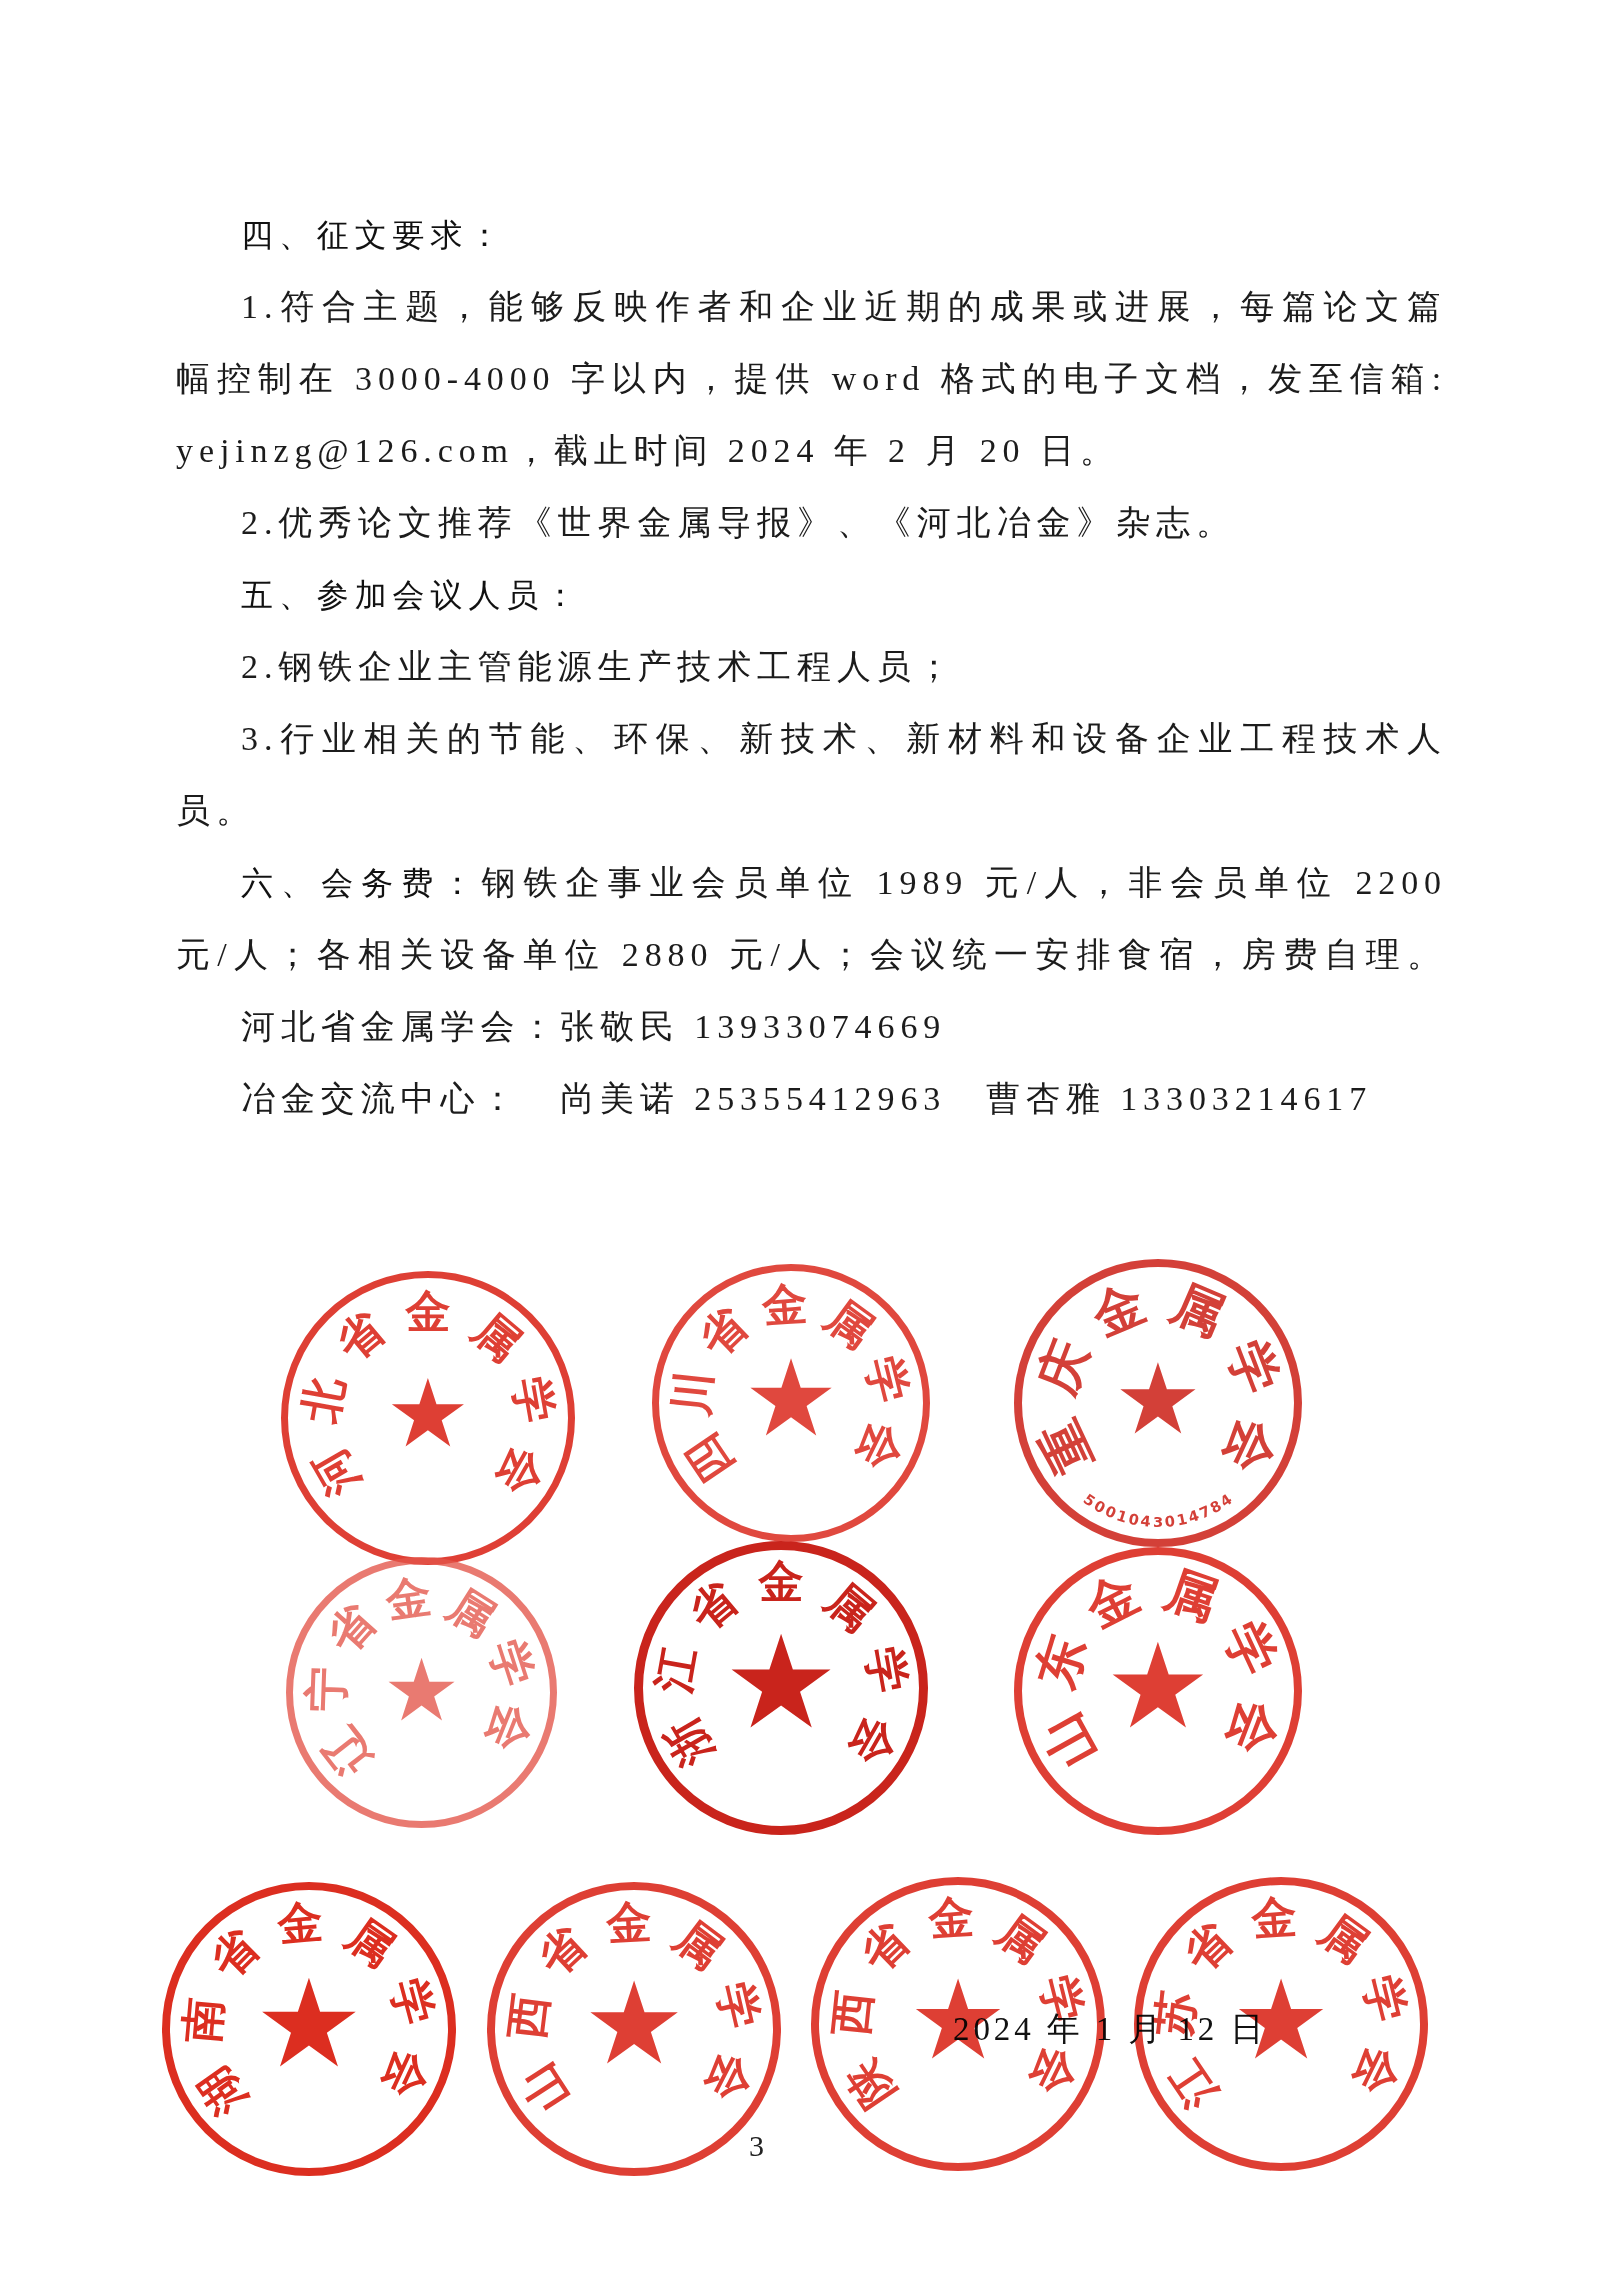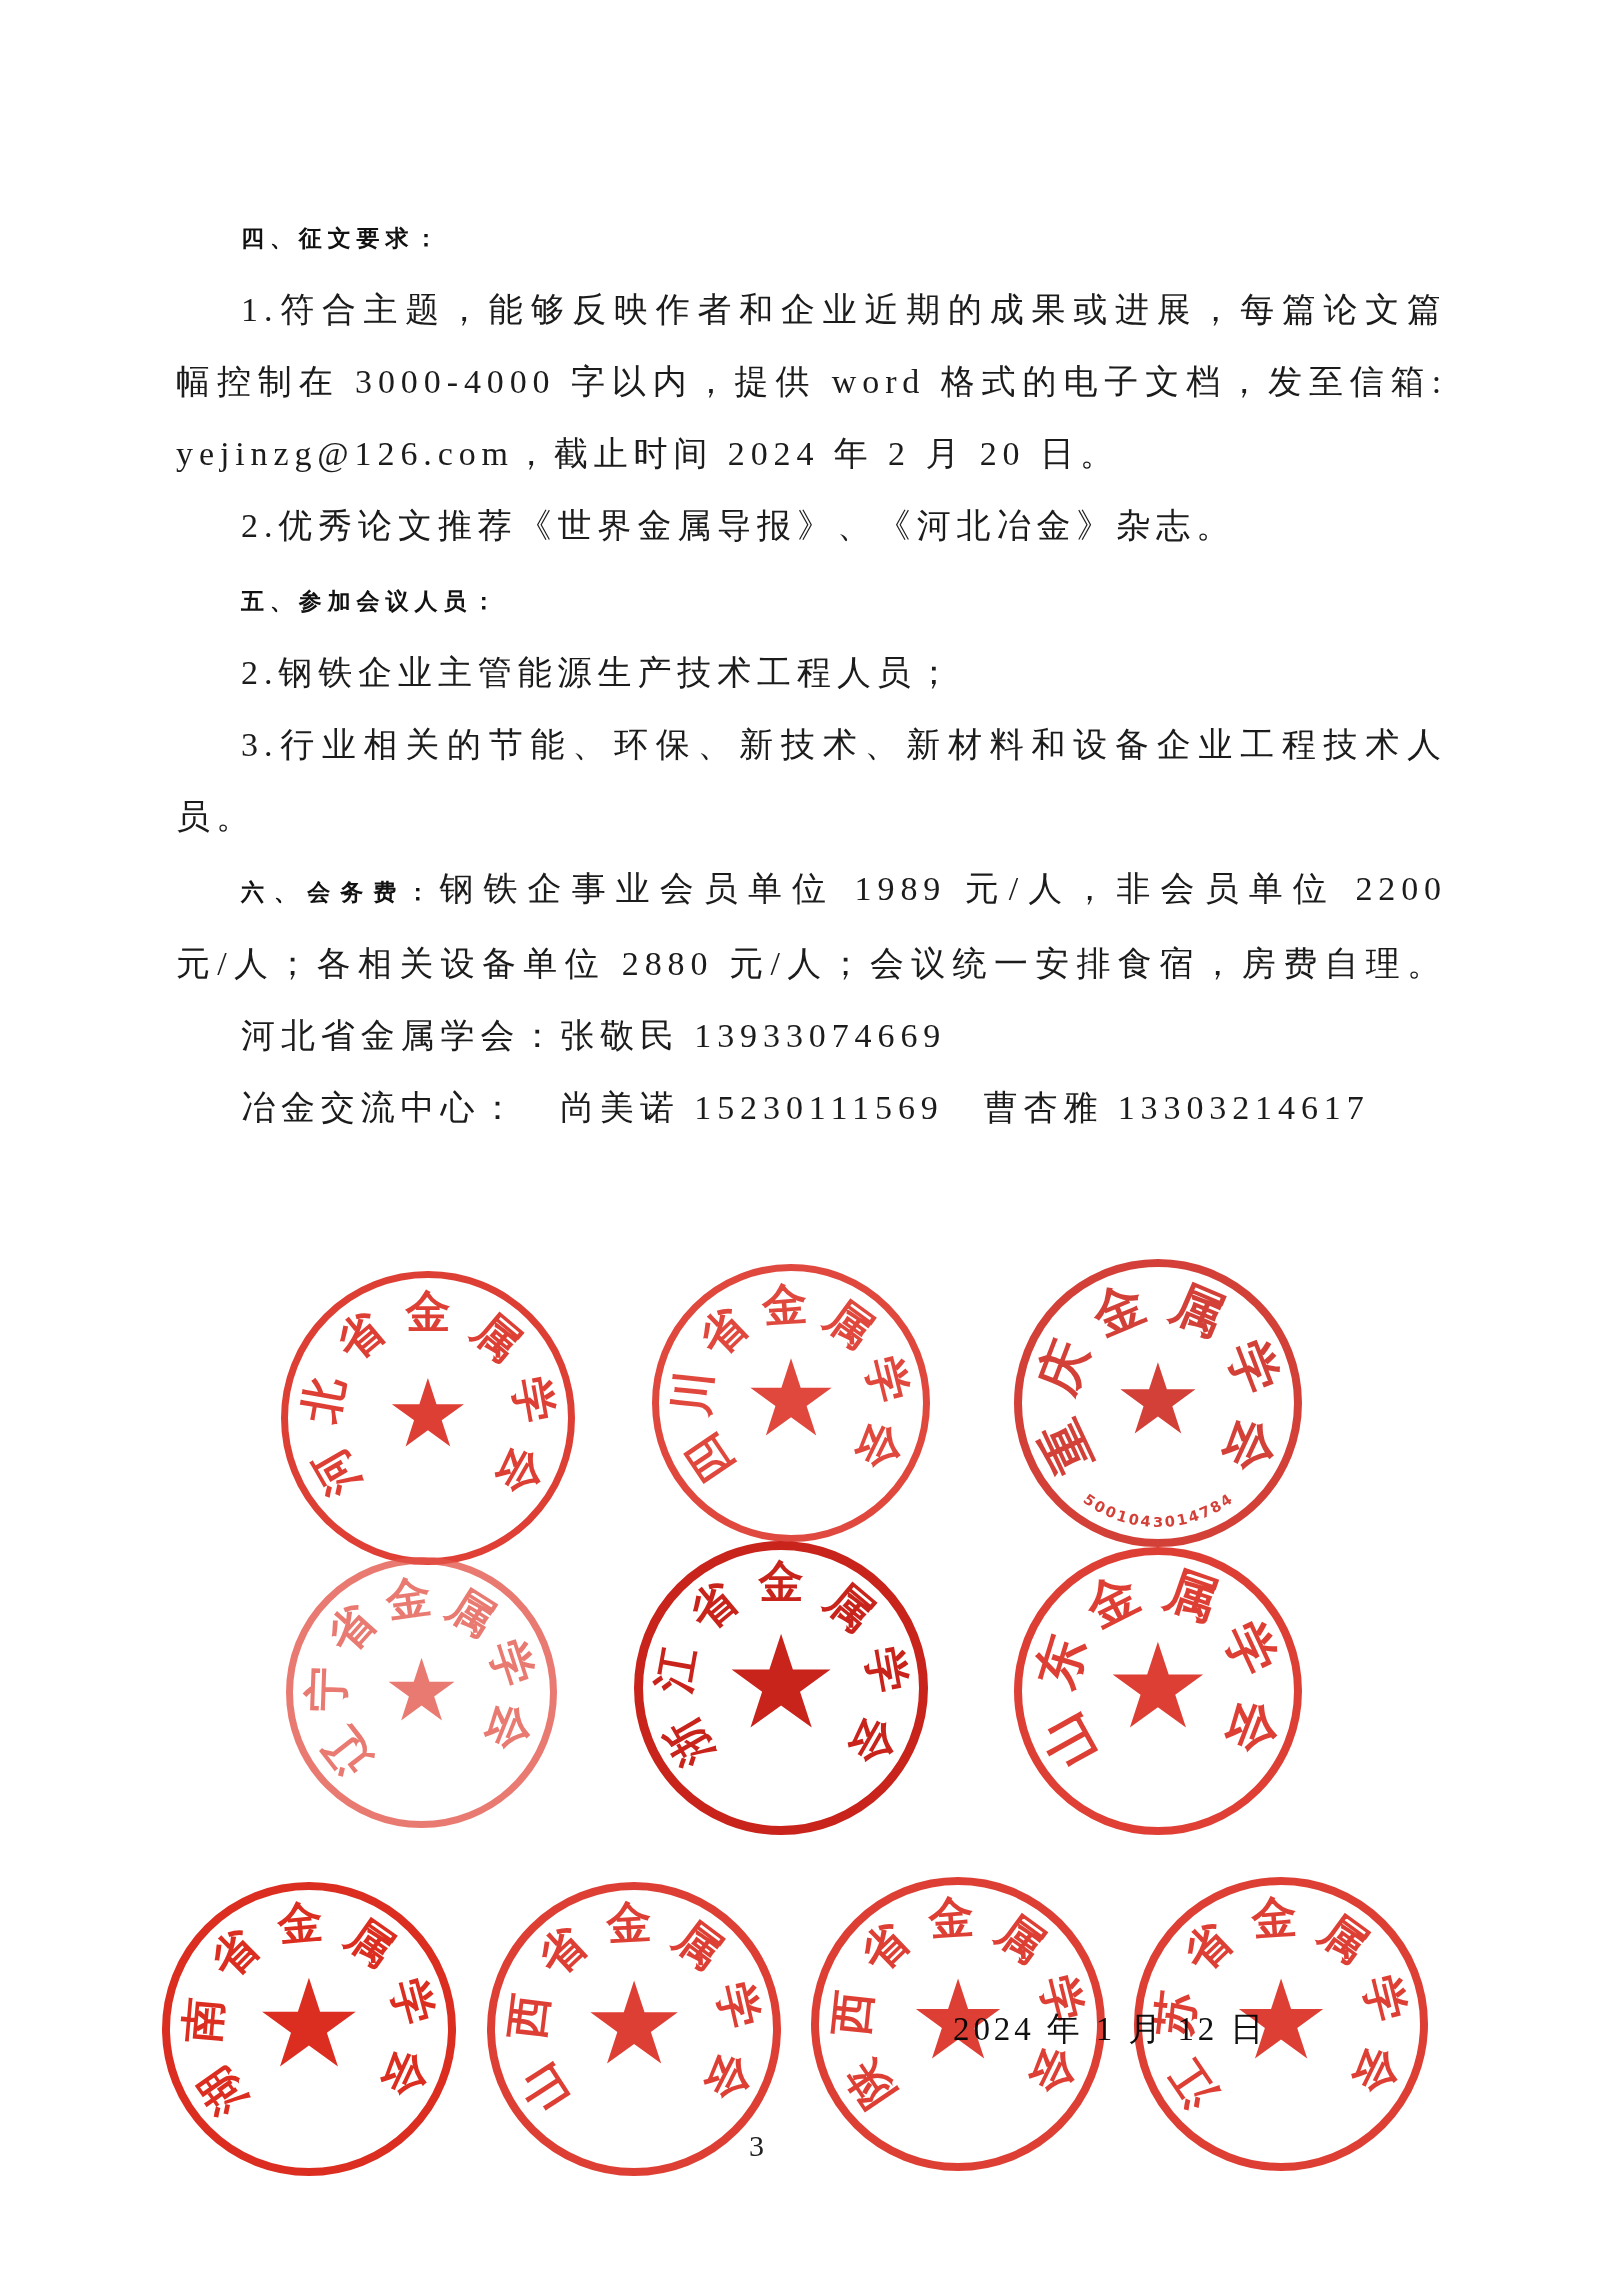--- a/index.html
+++ b/index.html
@@ -4,21 +4,21 @@
 <style>
   html,body{margin:0;padding:0;background:#ffffff;}
   body{width:1621px;height:2293px;position:relative;font-family:"Liberation Serif",serif;}
   .page{position:absolute;left:0;top:0;width:1621px;height:2293px;background:#ffffff;overflow:hidden;}
 
   
   #text-lines{position:absolute;left:176px;top:199px;width:1271px;}
   .line{line-height:72px;font-size:34px;color:#1c1c1c;letter-spacing:5.9px;white-space:nowrap;}
   .line.ind{padding-left:65px;}
   .line.jst{white-space:normal;text-align:justify;text-align-last:justify;}
-  .line .hd{font-family:"Liberation Sans",sans-serif;font-weight:700;font-size:23px;color:#111;}
+  .line .hd{font-family:"Liberation Sans",sans-serif;font-weight:400;font-size:32px;color:#111;}
   .line .bd{font-family:"Liberation Serif",serif;}
 
   
   .seal{position:absolute;border-radius:50%;box-sizing:border-box;}
   .seal .ring{position:absolute;left:0;top:0;right:0;bottom:0;}
   .seal .ch{position:absolute;left:50%;top:50%;width:55px;height:55px;margin:-27.4px 0 0 -27.4px;
             text-align:center;font-family:"Liberation Serif",serif;font-weight:600;line-height:55px;}
   .seal .star{position:absolute;left:50%;top:50%;transform:translate(-50%,-54%);
             font-family:"DejaVu Sans",sans-serif;line-height:1;}
   .seal .sd{position:absolute;left:50%;top:50%;width:17.6px;height:17.6px;margin:-8.8px 0 0 -8.8px;
@@ -40,21 +40,21 @@
       <div class="line jst"><span class="bd">幅控制在 3000-4000 字以内，提供 word 格式的电子文档，发至信箱:</span></div>
       <div class="line"><span class="bd">yejinzg@126.com，截止时间 2024 年 2 月 20 日。</span></div>
       <div class="line ind"><span class="bd">2.优秀论文推荐《世界金属导报》、《河北冶金》杂志。</span></div>
       <div class="line ind"><span class="hd">五、参加会议人员：</span></div>
       <div class="line ind"><span class="bd">2.钢铁企业主管能源生产技术工程人员；</span></div>
       <div class="line ind jst"><span class="bd">3.行业相关的节能、环保、新技术、新材料和设备企业工程技术人</span></div>
       <div class="line"><span class="bd">员。</span></div>
       <div class="line ind jst"><span class="hd">六、会务费：</span><span class="bd">钢铁企事业会员单位 1989 元/人，非会员单位 2200</span></div>
       <div class="line jst"><span class="bd">元/人；各相关设备单位 2880 元/人；会议统一安排食宿，房费自理。</span></div>
       <div class="line ind"><span class="bd">河北省金属学会：张敬民 13933074669</span></div>
-      <div class="line ind"><span class="bd">冶金交流中心：　尚美诺 15230111569　曹杏雅 13303214617</span></div>
+      <div class="line ind"><span class="bd">冶金交流中心：　尚美诺 25355412963　曹杏雅 13303214617</span></div>
     </div>
   <div id="seals-layer">
       <div class="seal" style="left: 281px; top: 1271px; width: 294px; height: 294px; border: 7.8px solid rgb(221, 53, 42); opacity: 0.95;">
         <div class="ring">
           <div class="ch" style="color: rgb(221, 53, 42); font-size: 45px; font-weight: 600; transform: rotate(-120deg) translateY(-106px);">河</div>
           <div class="ch" style="color: rgb(221, 53, 42); font-size: 45px; font-weight: 600; transform: rotate(-80deg) translateY(-106px);">北</div>
           <div class="ch" style="color: rgb(221, 53, 42); font-size: 45px; font-weight: 600; transform: rotate(-40deg) translateY(-106px);">省</div>
           <div class="ch" style="color: rgb(221, 53, 42); font-size: 45px; font-weight: 600; transform: rotate(0deg) translateY(-106px);">金</div>
           <div class="ch" style="color: rgb(221, 53, 42); font-size: 45px; font-weight: 600; transform: rotate(40deg) translateY(-106px);">属</div>
           <div class="ch" style="color: rgb(221, 53, 42); font-size: 45px; font-weight: 600; transform: rotate(80deg) translateY(-106px);">学</div>

